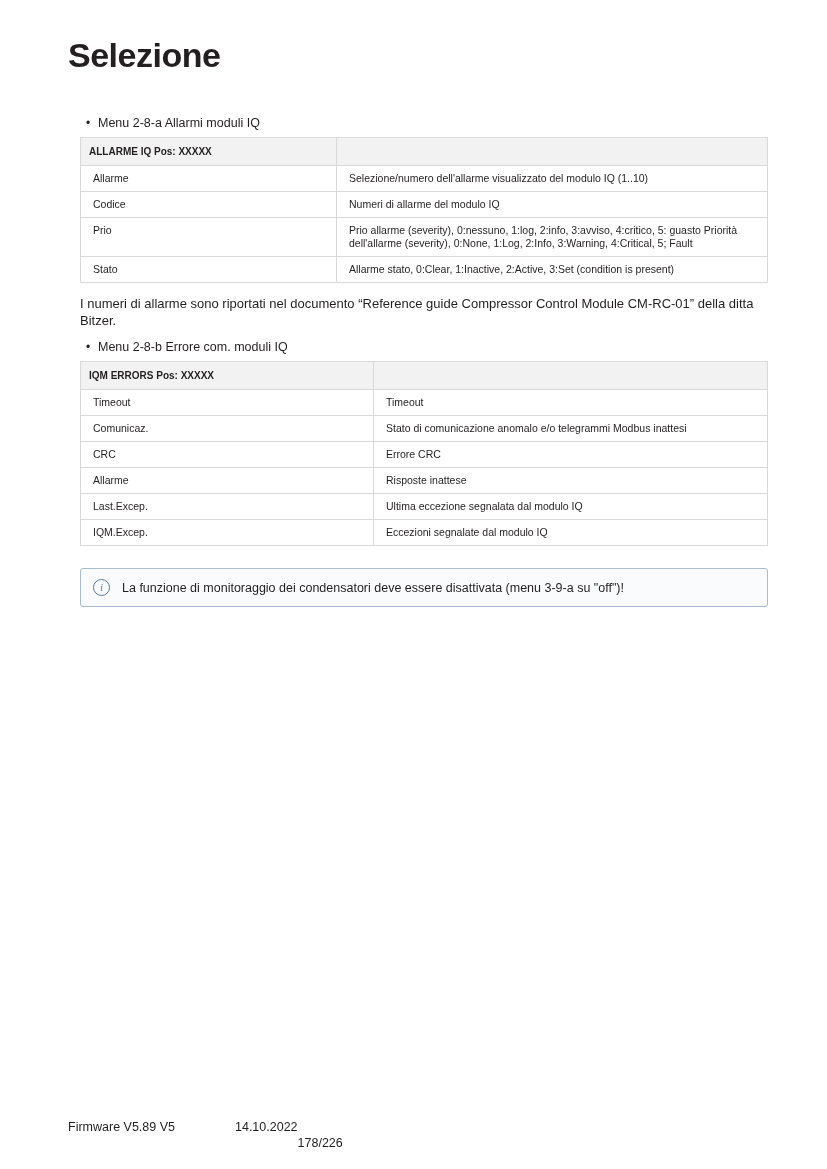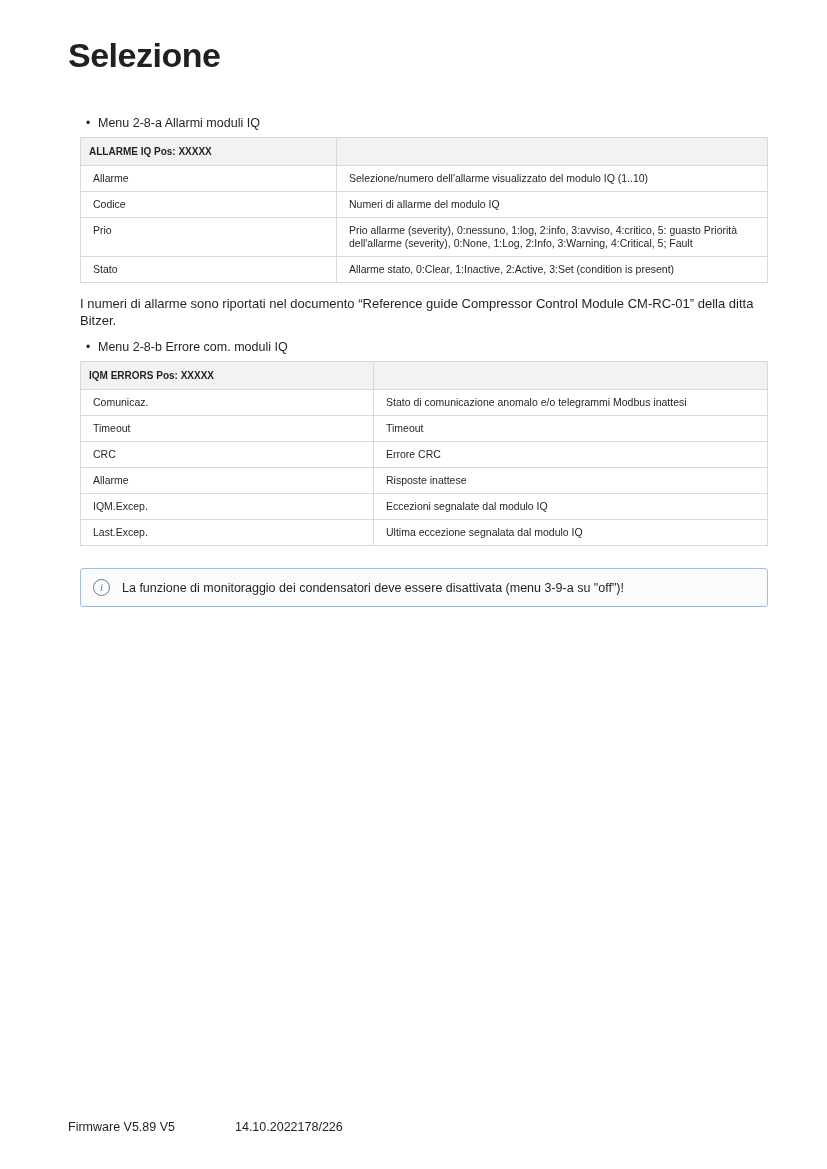--- a/index.html
+++ b/index.html
@@ -119,20 +119,21 @@
     font-size: 12.5px;
     color: #231f20;
     display: flex;
     justify-content: flex-start;
   }
   .footer .mid {
     margin-left: 60px;
   }
   .footer .right {
     text-align: right;
+    margin-top: 16px;
   }
 </style>
 </head>
 <body>
 
 <div class="page">
 
   <div class="brand">Selezione</div>
 
   <div class="content">
@@ -184,42 +185,42 @@
           <col class="c2">
         </colgroup>
       <thead>
         <tr>
           <th>IQM ERRORS Pos: XXXXX</th>
           <th></th>
         </tr>
       </thead>
       <tbody>
         <tr>
+          <td>Timeout</td>
+          <td>Timeout</td>
+        </tr>
+        <tr>
           <td>Comunicaz.</td>
           <td>Stato di comunicazione anomalo e/o telegrammi Modbus inattesi</td>
         </tr>
         <tr>
-          <td>Timeout</td>
-          <td>Timeout</td>
-        </tr>
-        <tr>
           <td>CRC</td>
           <td>Errore CRC</td>
         </tr>
         <tr>
           <td>Allarme</td>
           <td>Risposte inattese</td>
         </tr>
         <tr>
+          <td>Last.Excep.</td>
+          <td>Ultima eccezione segnalata dal modulo IQ</td>
+        </tr>
+        <tr>
           <td>IQM.Excep.</td>
           <td>Eccezioni segnalate dal modulo IQ</td>
-        </tr>
-        <tr>
-          <td>Last.Excep.</td>
-          <td>Ultima eccezione segnalata dal modulo IQ</td>
         </tr>
       </tbody>
     </table>
 
     <div class="note">
       <span class="icon">i</span>
       <span class="text">La funzione di monitoraggio dei condensatori deve essere disattivata (menu 3-9-a su "off")!</span>
     </div>
 
   </div>

